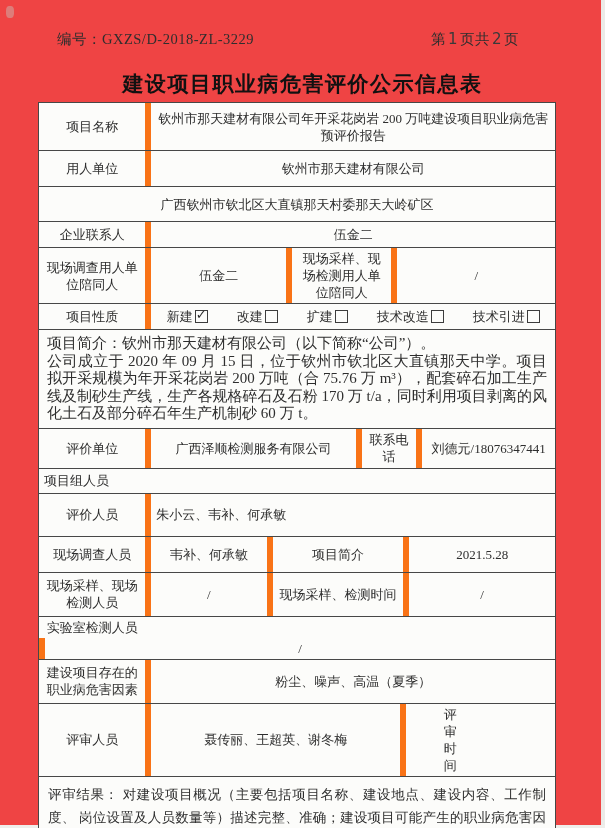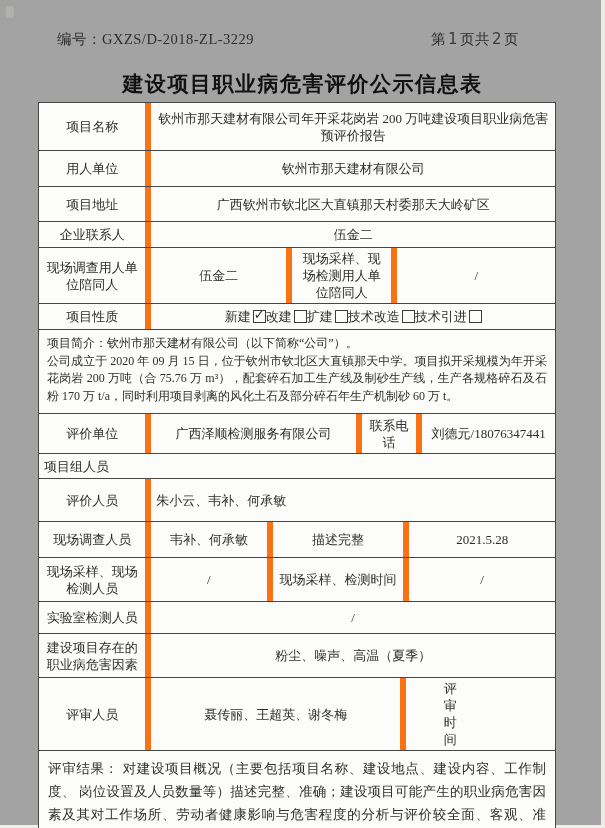--- a/index.html
+++ b/index.html
@@ -1,19 +1,19 @@
 <!DOCTYPE html>
 <html><head>
 <meta charset="utf-8">
 <style>
   html,body{margin:0;padding:0;}
   .page{
     position:relative;
     width:605px;height:828px;
-    background:#a3a3a3;
+    background:#ef4444;
     font-family:"Liberation Serif","DejaVu Serif",serif;
     color:#2e2e2e;
     overflow:hidden;
   }
   .scan-edge-right{position:absolute;right:0;top:0;width:4px;height:100%;background:#ecebe8;}
   .scan-edge-bottom{position:absolute;left:0;bottom:0;width:100%;height:3px;background:#efeeeb;}
   .scan-smudge{position:absolute;left:6px;top:6px;width:8px;height:12px;background:#c8c4bd;border-radius:40%;opacity:.45;}
 
   .doc-header{
     position:absolute;left:57px;top:30px;width:463px;
@@ -53,28 +53,28 @@
   .w-204{width:20.4%;flex:none;}
   .w-408{width:40.8%;flex:none;}
   .w-117{width:11.7%;flex:none;}
   .w-235{width:23.5%;flex:none;}
   .w-265{width:26.5%;flex:none;}
   .w-494{width:49.4%;flex:none;}
   .w-115{width:11.5%;flex:none;padding-left:40px;}
   .grow{flex:1;}
   .h47{min-height:47px;} .h36{min-height:36px;} .h35{min-height:35px;}
   .h26{min-height:26px;} .h40{min-height:40px;} .h84{min-height:84px;}
-  .h25{min-height:25px;justify-content:center;} .h43{min-height:43px;} .h32{min-height:32px;}
+  .h25{min-height:25px;justify-content:center;} .h43{min-height:43px;} .h32{min-height:32px;flex-direction:column;}
   .h44{min-height:44px;} .h33{min-height:33px;} .h88{min-height:88px;}
 
-  .para{display:block;padding:5px 8px;font-size:12px;line-height:17.5px;text-align:justify;width:100%;box-sizing:border-box;}
+  .para{display:block;padding:5px 8px;font-size:15px;line-height:17.5px;text-align:justify;width:100%;box-sizing:border-box;}
   .para .pline{display:block;}
   .review-para{padding:6px 9px;font-size:13.5px;line-height:23px;text-align:justify;}
 
-  .nature-options{display:flex;gap:0;align-items:flex-end;justify-content:center;font-family:Liberation Serif, serif;}
+  .nature-options{display:flex;gap:29px;align-items:flex-end;justify-content:center;font-family:Liberation Serif, serif;}
   .nature-opt{display:flex;align-items:center;gap:2px;}
   .cbx{
     display:inline-block;width:11px;height:11px;
     border:1px solid #3c3c3c;position:relative;background:transparent;
     flex:none;
   }
   .cbx.checked::after{
     content:"\2713";
     position:absolute;left:0px;top:-5px;
     font-size:13px;font-weight:bold;color:#2e2e2e;
@@ -106,21 +106,20 @@
       <div class="cell w-label">项目名称</div>
       <div class="cell grow">钦州市那天建材有限公司年开采花岗岩 200 万吨建设项目职业病危害预评价报告</div>
     </div>
 
     <div class="row h36">
       <div class="cell w-label">用人单位</div>
       <div class="cell grow">钦州市那天建材有限公司</div>
     </div>
 
     <div class="row h35">
-      <div class="cell w-label">项目地址</div>
       <div class="cell grow">广西钦州市钦北区大直镇那天村委那天大岭矿区</div>
     </div>
 
     <div class="row h26">
       <div class="cell w-label">企业联系人</div>
       <div class="cell grow">伍金二</div>
     </div>
 
     <div class="row h40">
       <div class="cell w-label">现场调查用人单位陪同人</div>
@@ -176,21 +175,21 @@
     </div>
 
     <div class="row h43">
       <div class="cell w-label">评价人员</div>
       <div class="cell left grow">朱小云、韦补、何承敏</div>
     </div>
 
     <div class="row h36">
       <div class="cell w-label">现场调查人员</div>
       <div class="cell w-235">韦补、何承敏</div>
-      <div class="cell w-265">描述完整</div>
+      <div class="cell w-265">项目简介</div>
       <div class="cell grow">2021.5.28</div>
     </div>
 
     <div class="row h44">
       <div class="cell w-label">现场采样、现场检测人员</div>
       <div class="cell w-235">/</div>
       <div class="cell w-265">现场采样、检测时间</div>
       <div class="cell grow">/</div>
     </div>
 

